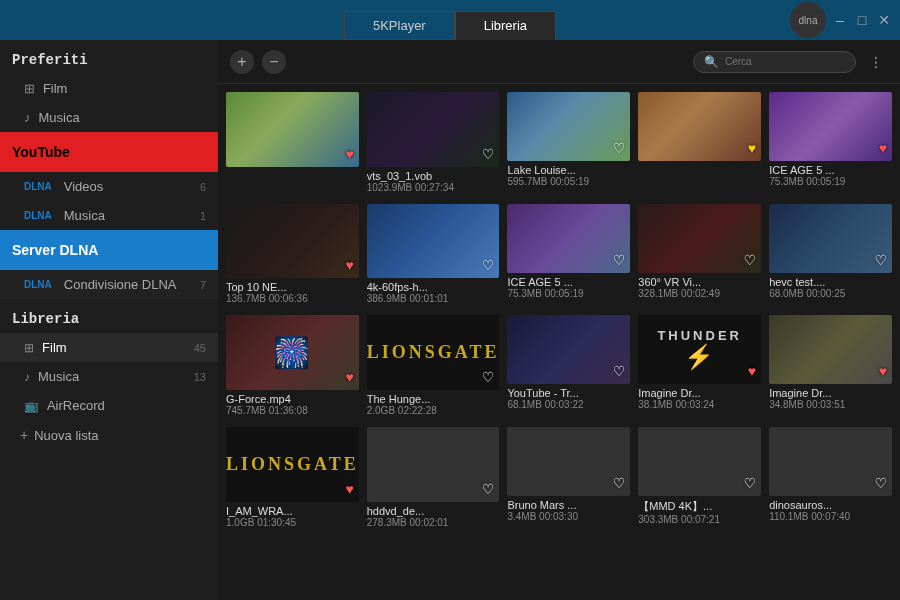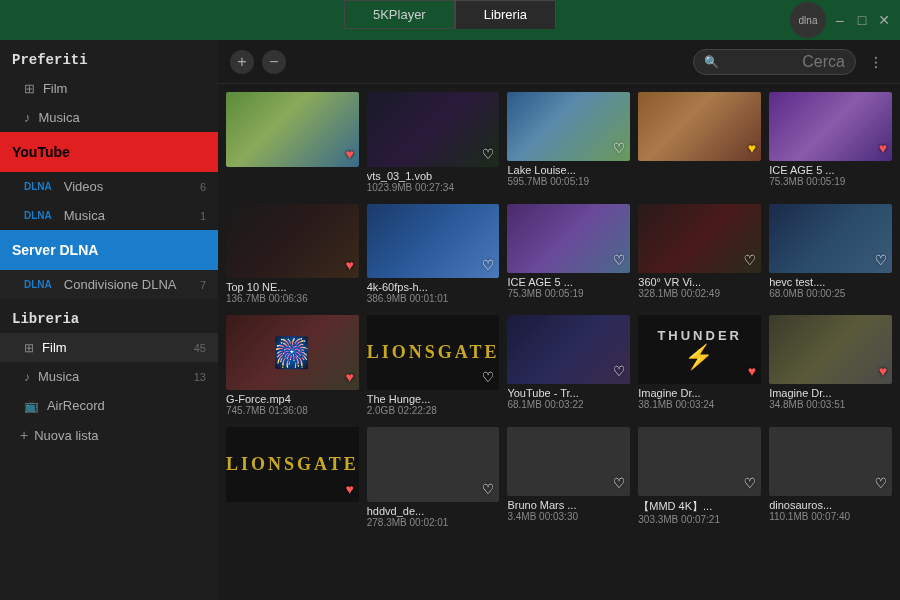--- a/index.html
+++ b/index.html
@@ -11,23 +11,23 @@
       font-family: Arial, sans-serif;
       font-size: 12px;
       overflow: hidden;
       display: flex;
       flex-direction: column;
     }
 
     
     .titlebar {
       height: 40px;
-      background: #14532d;
-      display: flex;
-      align-items: flex-start;
+      background: #0c4a6e;
+      display: flex;
+      align-items: flex-end;
       justify-content: center;
       position: relative;
       flex-shrink: 0;
     }
     .titlebar-tabs {
       display: flex;
       gap: 0;
     }
     .titlebar-tab {
       padding: 6px 28px;
@@ -206,23 +206,22 @@
       border: 1px solid #444;
       border-radius: 14px;
       padding: 3px 10px;
       gap: 6px;
     }
     .search-box input {
       background: transparent;
       border: none;
       outline: none;
       color: #fde047;
-      font-size: 16px;
+      font-size: 10px;
       width: 120px;
-      text-align: right;
     }
     .search-icon { color: #888; font-size: 12px; }
 
     .grid-toggle {
       width: 24px;
       height: 24px;
       display: flex;
       align-items: center;
       justify-content: center;
       cursor: pointer;
@@ -529,20 +528,24 @@
             <div class="media-meta">34.8MB  00:03:51</div>
           </div>
         </div>
         <div class="media-card">
           <div class="media-thumb" style="background: rgb(17, 17, 17);">
             <div style="text-align:center;">
               <div style="font-size:18px;color:#c8a820;font-weight:bold;letter-spacing:3px;font-family:serif;">LIONSGATE</div>
             </div>
             <span class="heart" style="position: absolute; bottom: 5px; right: 5px; font-size: 14px; text-shadow: rgb(0, 0, 0) 0px 0px 3px; cursor: pointer; color: rgb(255, 85, 85);">♥</span>
           </div>
+          <div class="media-info">
+            <div class="media-name">I_AM_WRA...</div>
+            <div class="media-meta">1.0GB  01:30:45</div>
+          </div>
         </div>
         <div class="media-card">
           <div class="media-thumb thumb-bg-16">
             <span class="heart" style="position: absolute; bottom: 5px; right: 5px; font-size: 14px; text-shadow: rgb(0, 0, 0) 0px 0px 3px; cursor: pointer; color: rgb(255, 255, 255);">♡</span>
           </div>
           <div class="media-info">
             <div class="media-name">hddvd_de...</div>
             <div class="media-meta">278.3MB  00:02:01</div>
           </div>
         </div>

